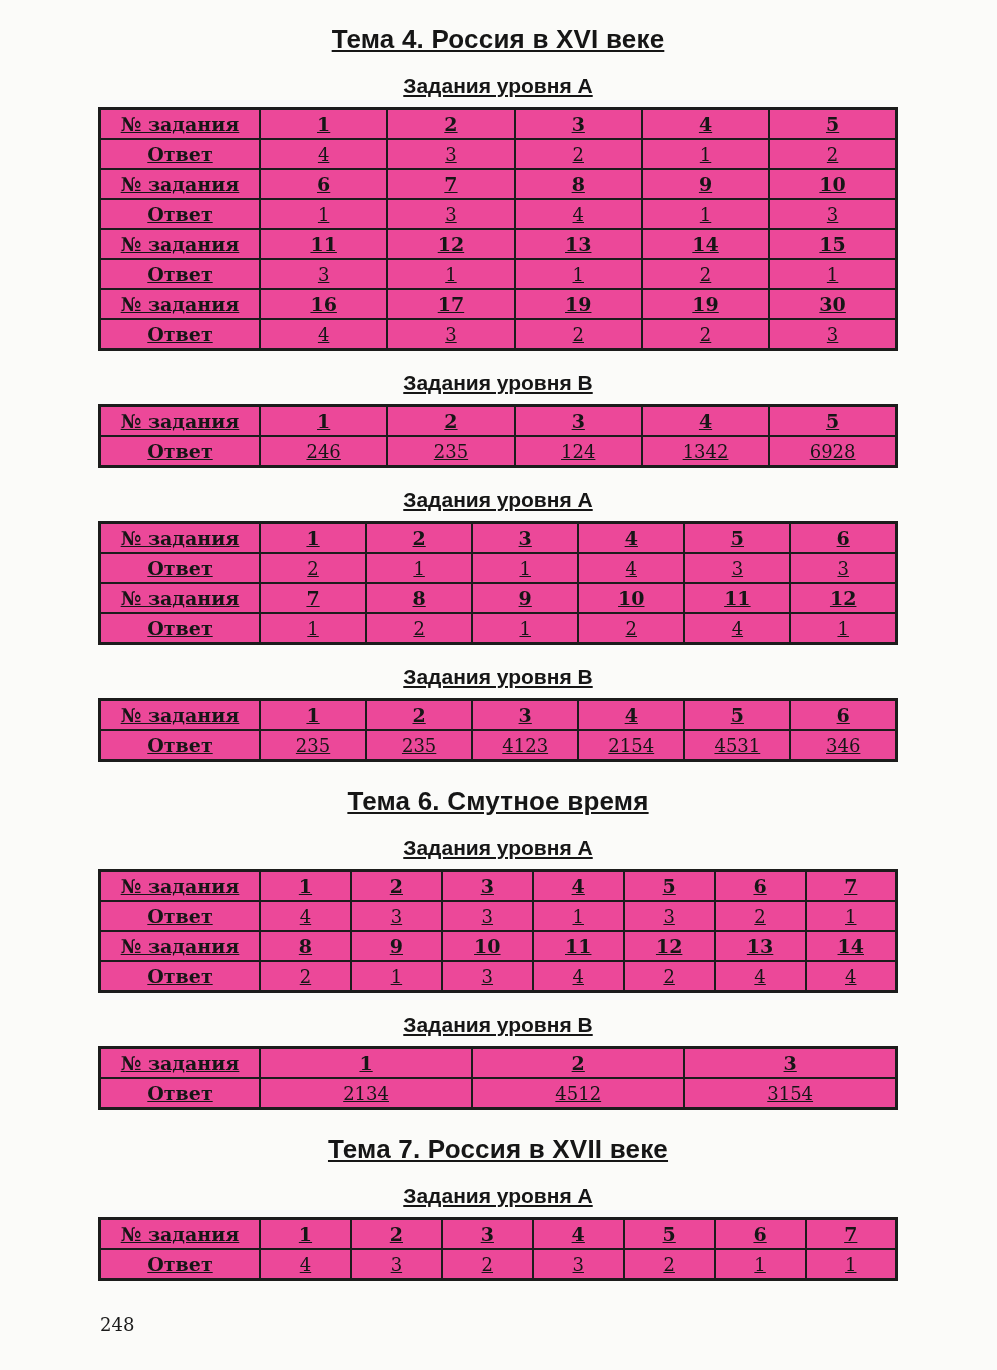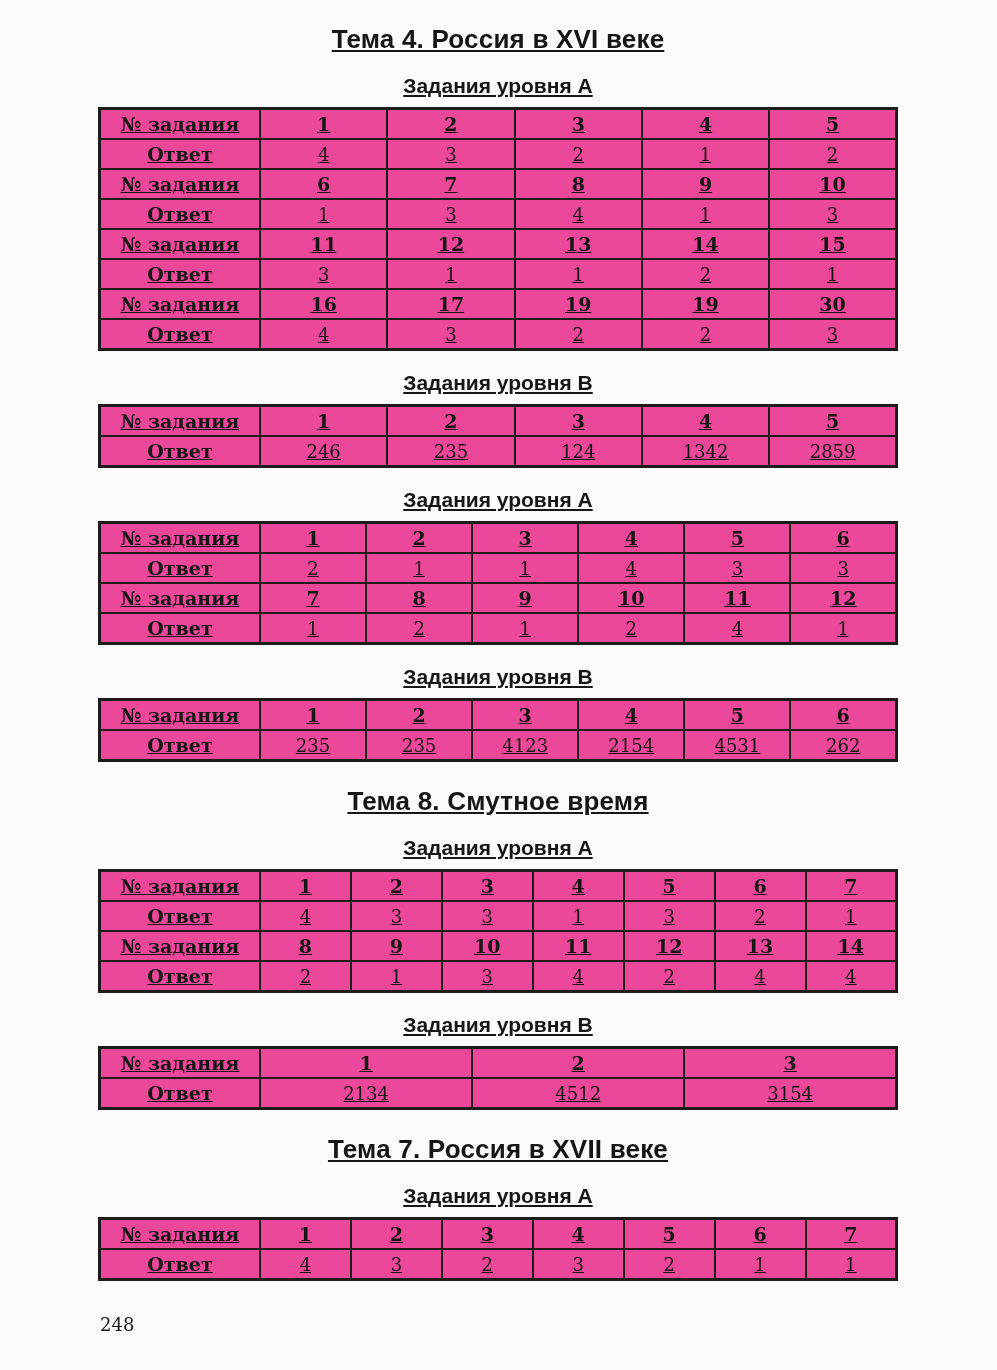--- a/index.html
+++ b/index.html
@@ -169,21 +169,21 @@
             <td class="task-number-cell">3</td>
             <td class="task-number-cell">4</td>
             <td class="task-number-cell">5</td>
           </tr>
           <tr>
             <td class="row-label-cell">Ответ</td>
             <td class="answer-value-cell">246</td>
             <td class="answer-value-cell">235</td>
             <td class="answer-value-cell">124</td>
             <td class="answer-value-cell">1342</td>
-            <td class="answer-value-cell">2859</td>
+            <td class="answer-value-cell">6928</td>
           </tr>
         </tbody>
       </table>
       <h2 class="level-heading">Задания уровня А</h2>
       <table class="answers-table">
         <tbody>
           <tr>
             <td class="row-label-cell">№ задания</td>
             <td class="task-number-cell">1</td>
             <td class="task-number-cell">2</td>
@@ -233,25 +233,25 @@
             <td class="task-number-cell">5</td>
             <td class="task-number-cell">6</td>
           </tr>
           <tr>
             <td class="row-label-cell">Ответ</td>
             <td class="answer-value-cell">235</td>
             <td class="answer-value-cell">235</td>
             <td class="answer-value-cell">4123</td>
             <td class="answer-value-cell">2154</td>
             <td class="answer-value-cell">4531</td>
-            <td class="answer-value-cell">262</td>
-          </tr>
-        </tbody>
-      </table>
-      <h1 class="section-title">Тема 8. Смутное время</h1>
+            <td class="answer-value-cell">346</td>
+          </tr>
+        </tbody>
+      </table>
+      <h1 class="section-title">Тема 6. Смутное время</h1>
       <h2 class="level-heading">Задания уровня А</h2>
       <table class="answers-table">
         <tbody>
           <tr>
             <td class="row-label-cell">№ задания</td>
             <td class="task-number-cell">1</td>
             <td class="task-number-cell">2</td>
             <td class="task-number-cell">3</td>
             <td class="task-number-cell">4</td>
             <td class="task-number-cell">5</td>

